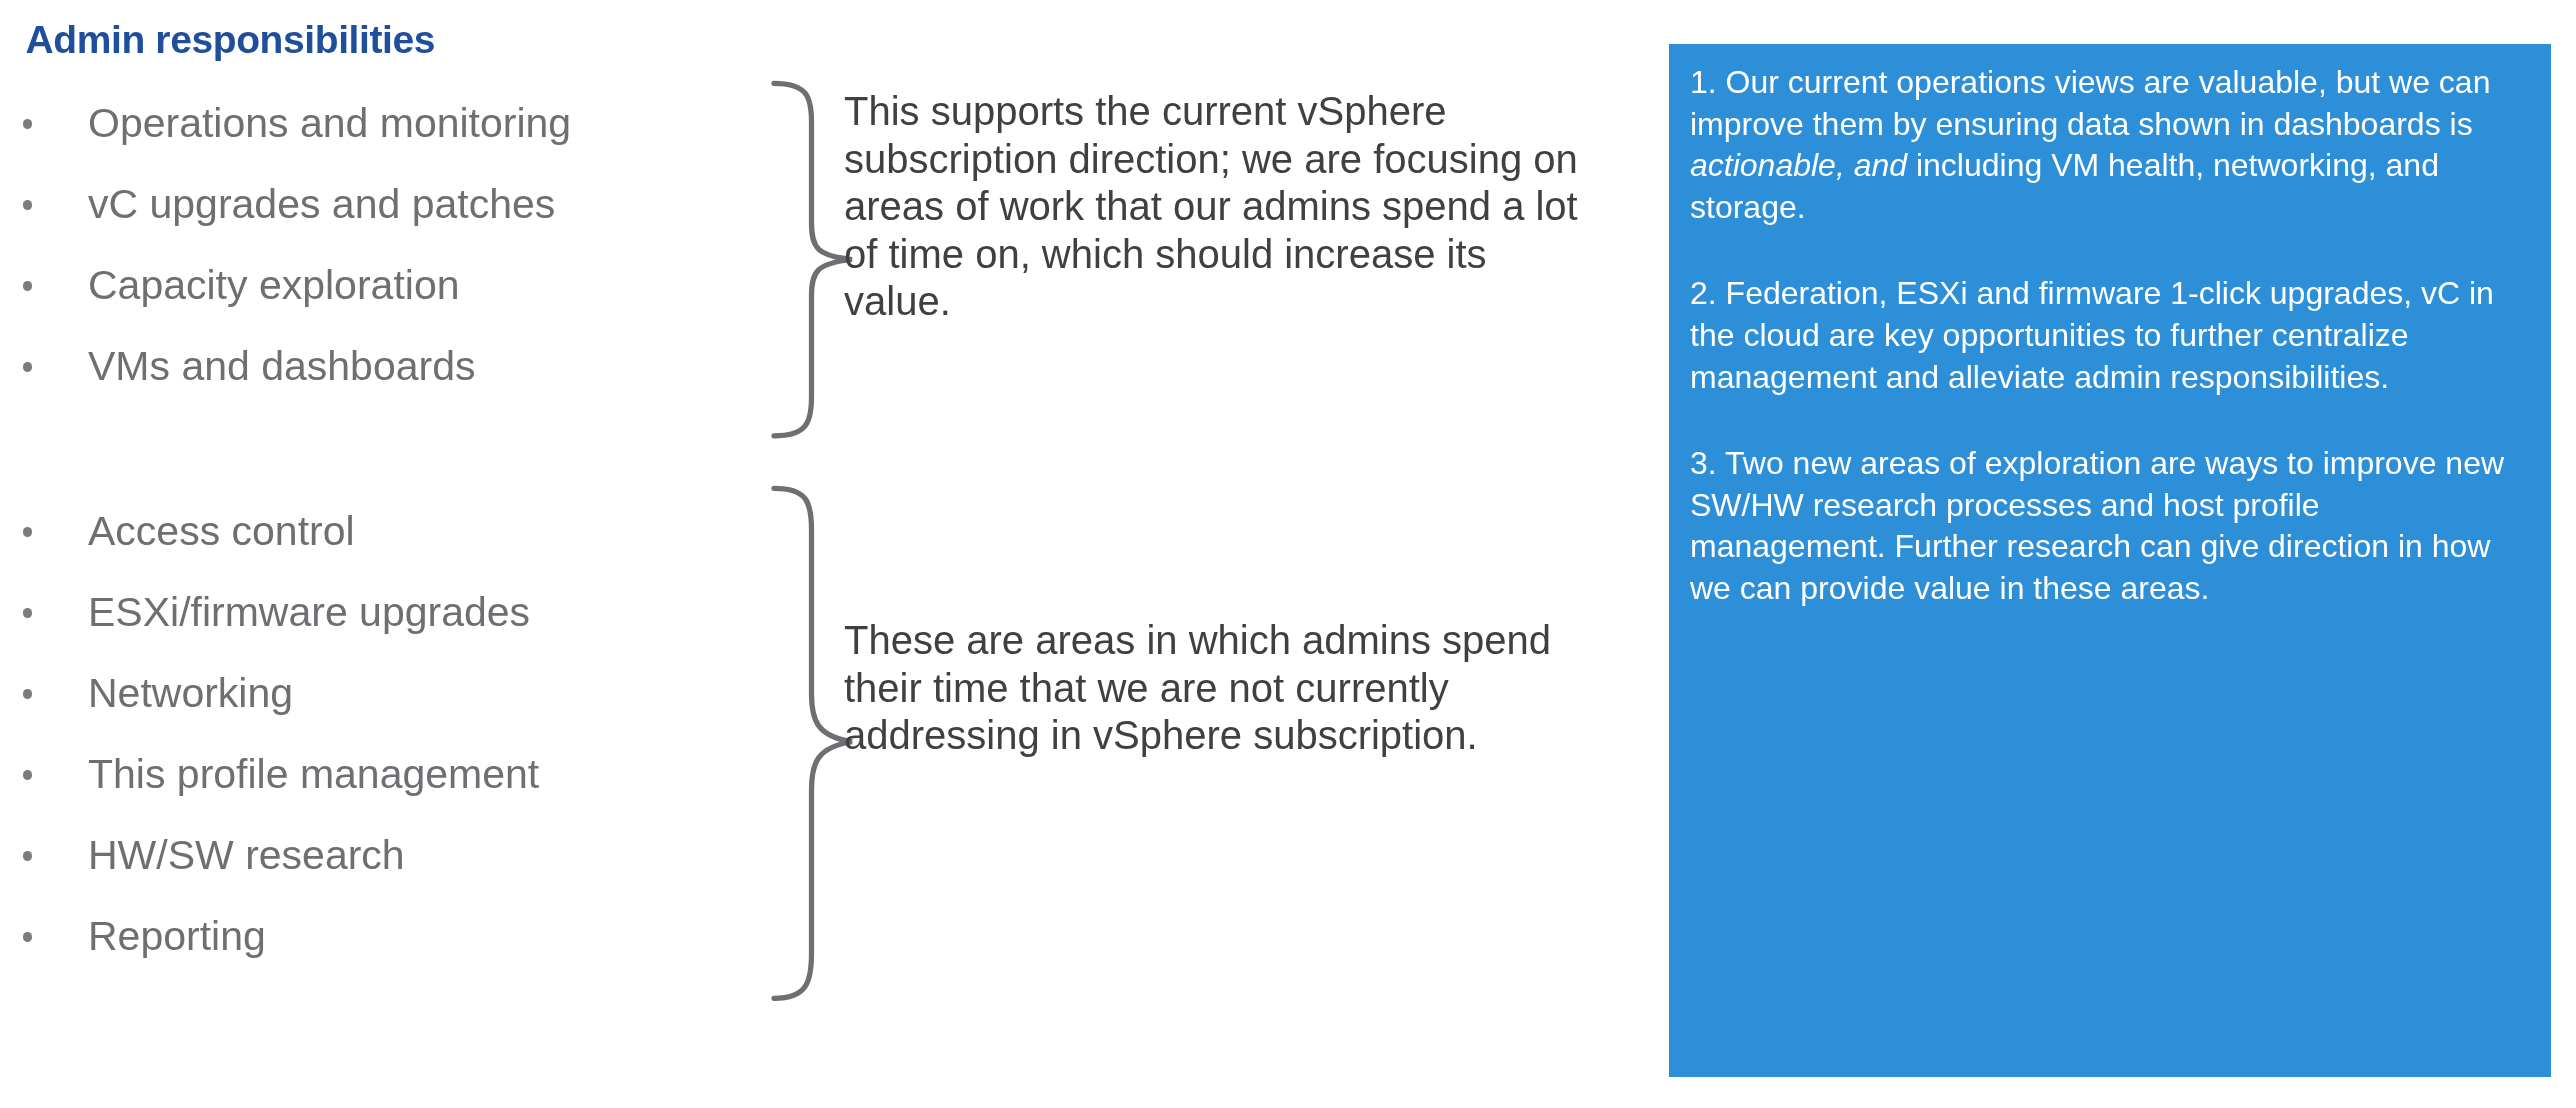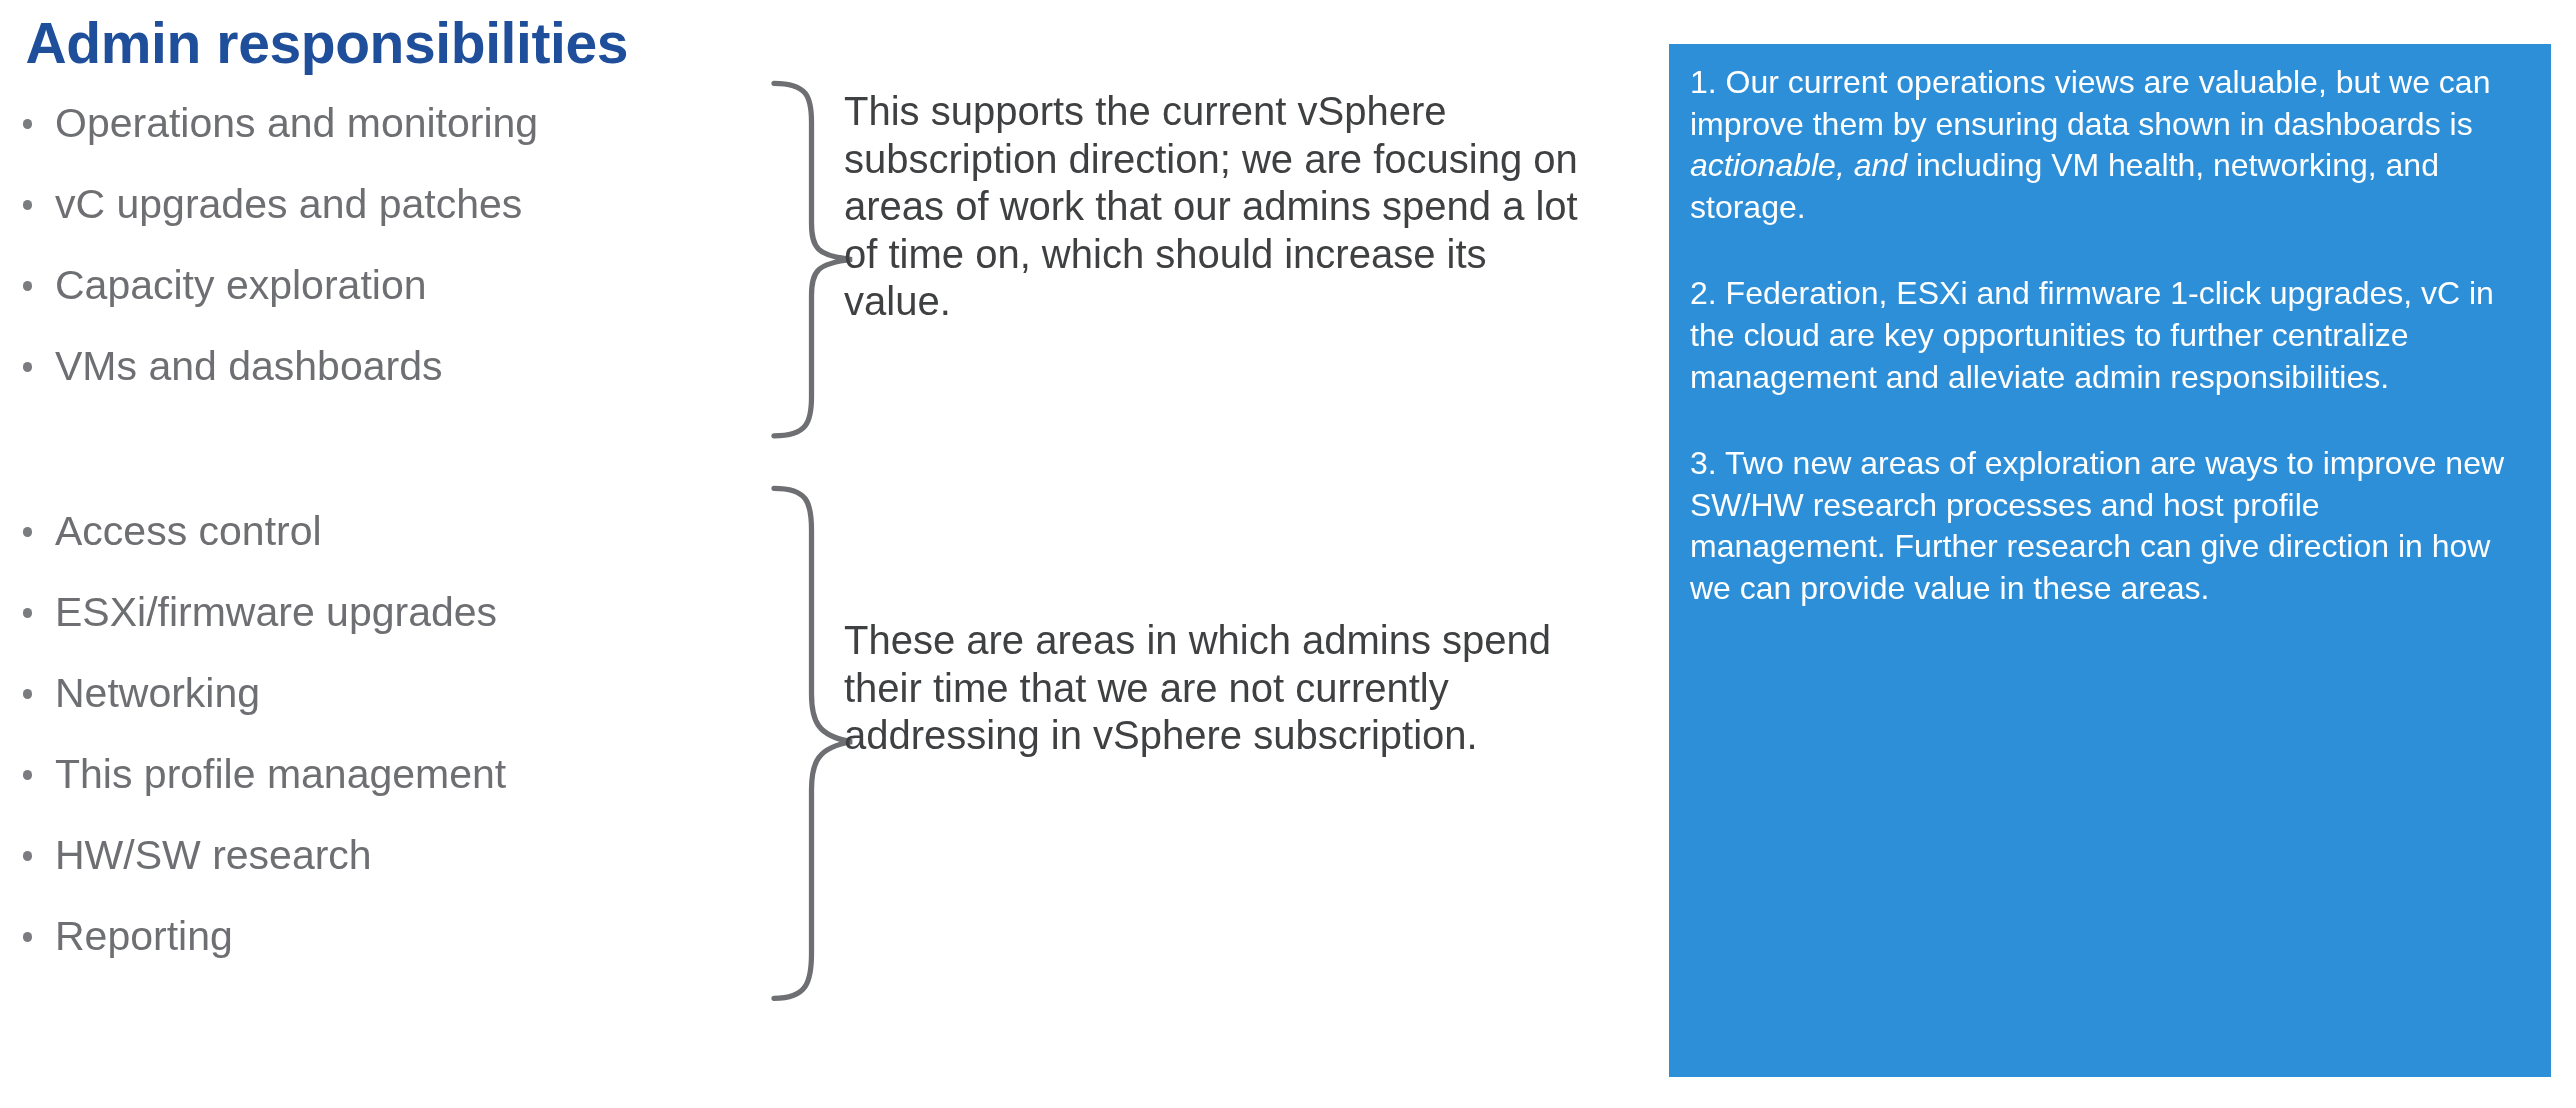--- a/index.html
+++ b/index.html
@@ -13,43 +13,43 @@
     height: 1108px;
     position: relative;
     font-family: "Liberation Sans", sans-serif;
     overflow: hidden;
   }
 
   
   #page-title {
     position: absolute;
     left: 25.6px;
-    top: 10px;
-    font-size: 57px;
+    top: 18px;
+    font-size: 39px;
     font-weight: 700;
     color: #1F4E9B;
     letter-spacing: -0.4px;
     white-space: nowrap;
   }
 
   .bullet-list {
     position: absolute;
     left: 0;
     margin: 0;
     padding: 0;
     list-style: none;
   }
   #bullet-list-top  { top: 83px; }
   #bullet-list-bottom { top: 491px; }
 
   .bullet-item {
     position: relative;
     height: 81px;
     line-height: 81px;
-    padding-left: 55px;
+    padding-left: 88px;
     font-size: 41px;
     color: #6E6F72;
     white-space: nowrap;
   }
   .bullet-dot {
     position: absolute;
     left: 22.6px;
     top: 50%;
     width: 9.8px;
     height: 9.8px;

